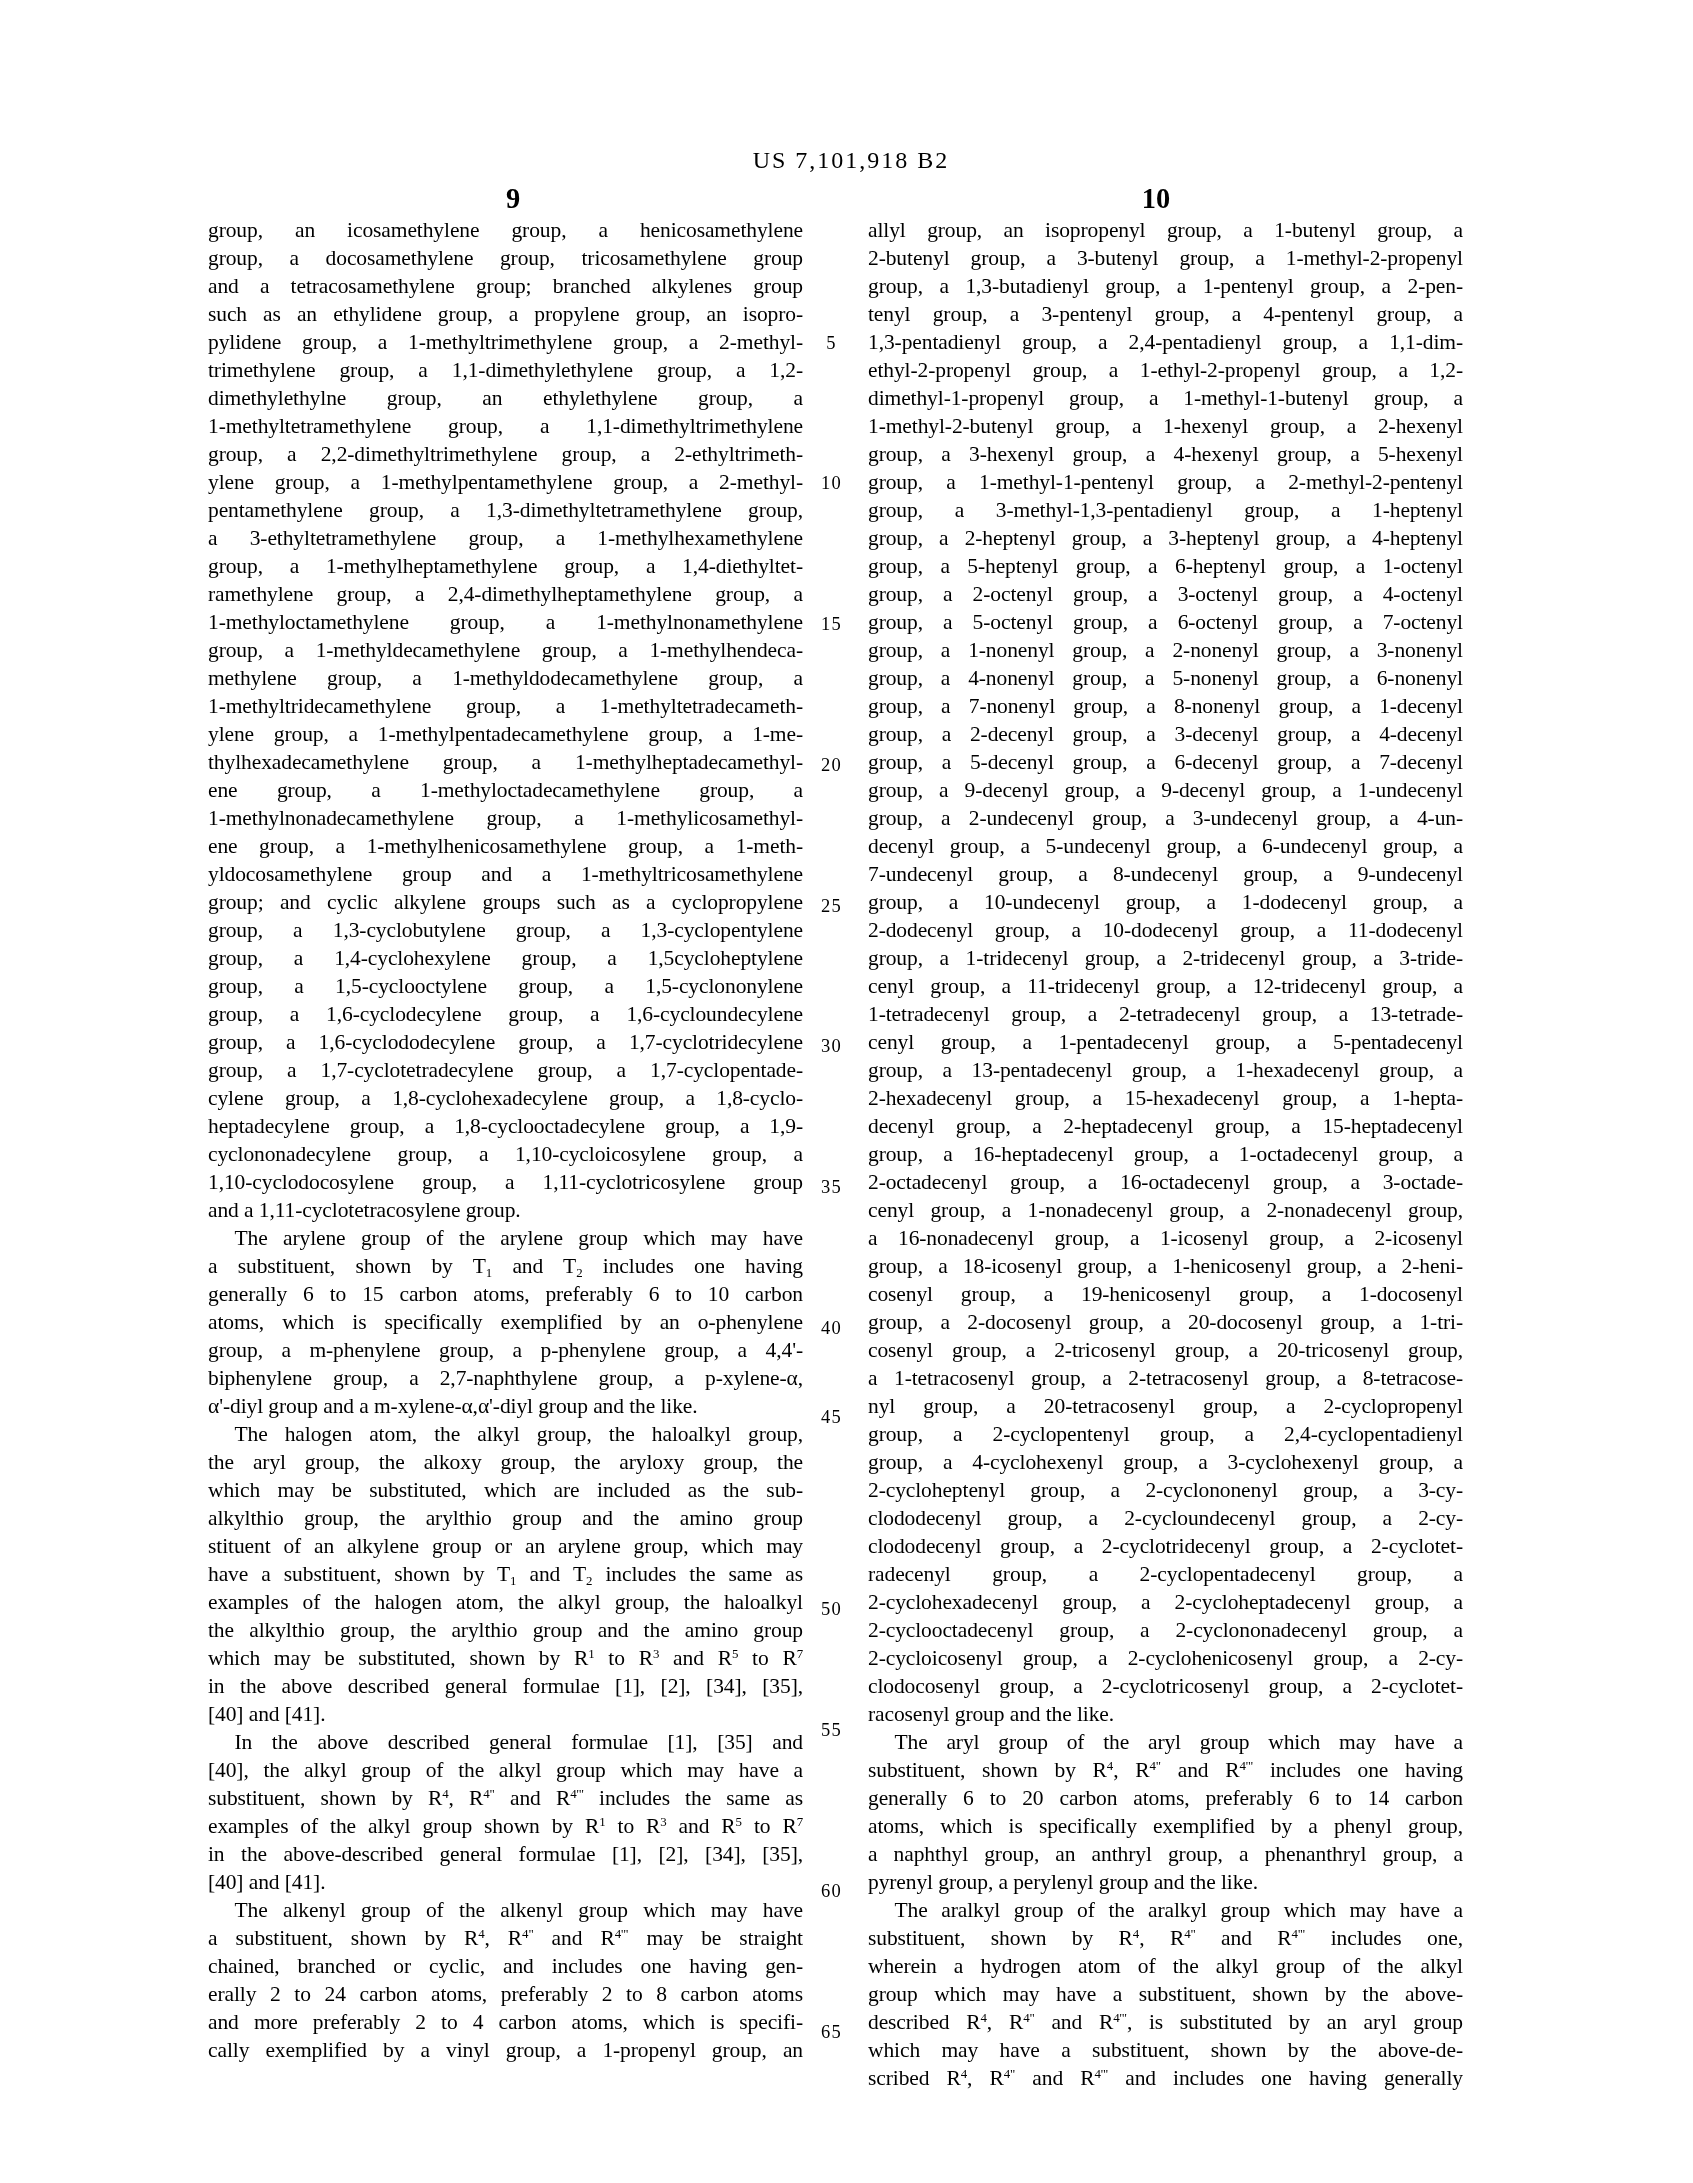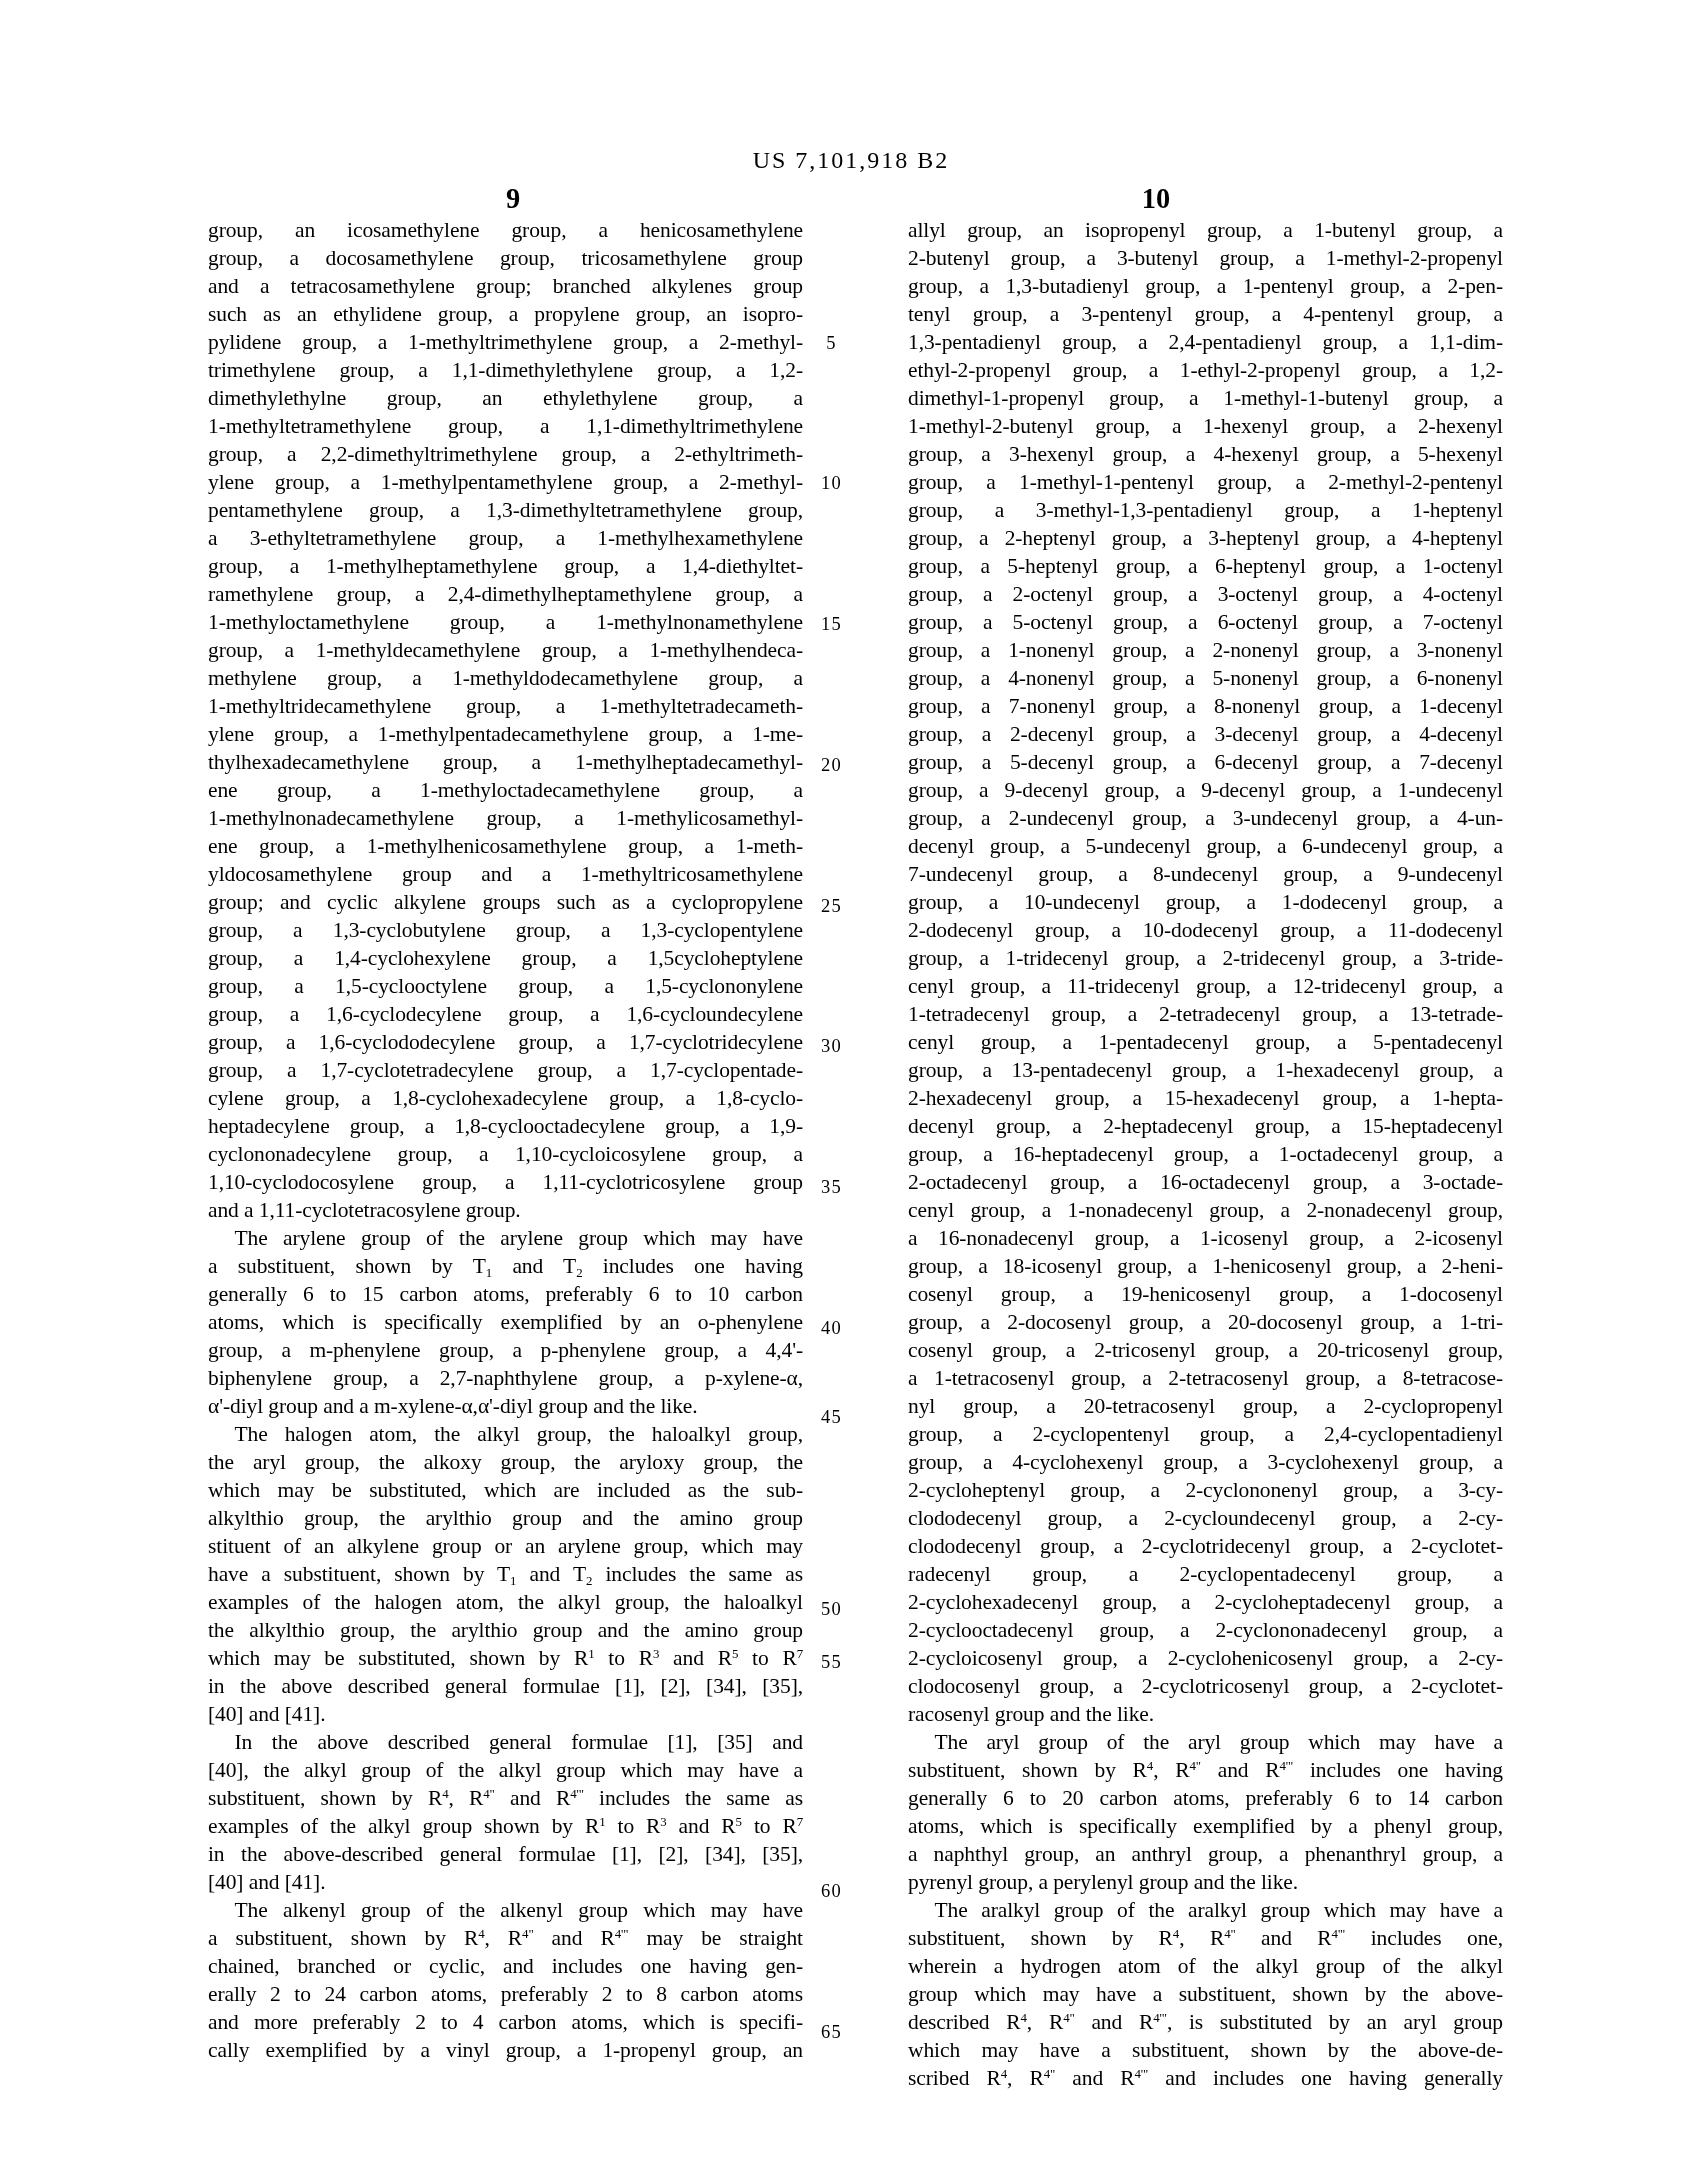--- a/index.html
+++ b/index.html
@@ -22,21 +22,21 @@
     font-size:28.4px; font-weight:bold;
   }
   .colnum.left  { left:440px; }
   .colnum.right { left:1083px; }
   .textcol {
     position:absolute; top:216px; width:595px;
     font-size:21.5px;
     letter-spacing:-0.1px;
   }
   .textcol.leftcol  { left:208px; }
-  .textcol.rightcol { left:908px; }
+  .textcol.rightcol { left:868px; }
   .line {
     height:28px; line-height:28px;
     text-align:justify; text-align-last:justify;
     overflow:hidden;
   }
   .line.flush  { text-align-last:left; }
   .line.indent { text-indent:26.5px; }
   .line sup, .line sub {
     font-size:60%; line-height:0;
     position:relative; vertical-align:baseline;
@@ -202,18 +202,18 @@
       <div class="num" style="top: 113px;">5</div>
       <div class="num" style="top: 253px;">10</div>
       <div class="num" style="top: 394px;">15</div>
       <div class="num" style="top: 535px;">20</div>
       <div class="num" style="top: 676px;">25</div>
       <div class="num" style="top: 816px;">30</div>
       <div class="num" style="top: 957px;">35</div>
       <div class="num" style="top: 1098px;">40</div>
       <div class="num" style="top: 1187px;">45</div>
       <div class="num" style="top: 1379px;">50</div>
-      <div class="num" style="top: 1432px;">55</div>
+      <div class="num" style="top: 1500px;">55</div>
       <div class="num" style="top: 1661px;">60</div>
       <div class="num" style="top: 1802px;">65</div>
     </div>
 </div>
 
 
 </body></html>

